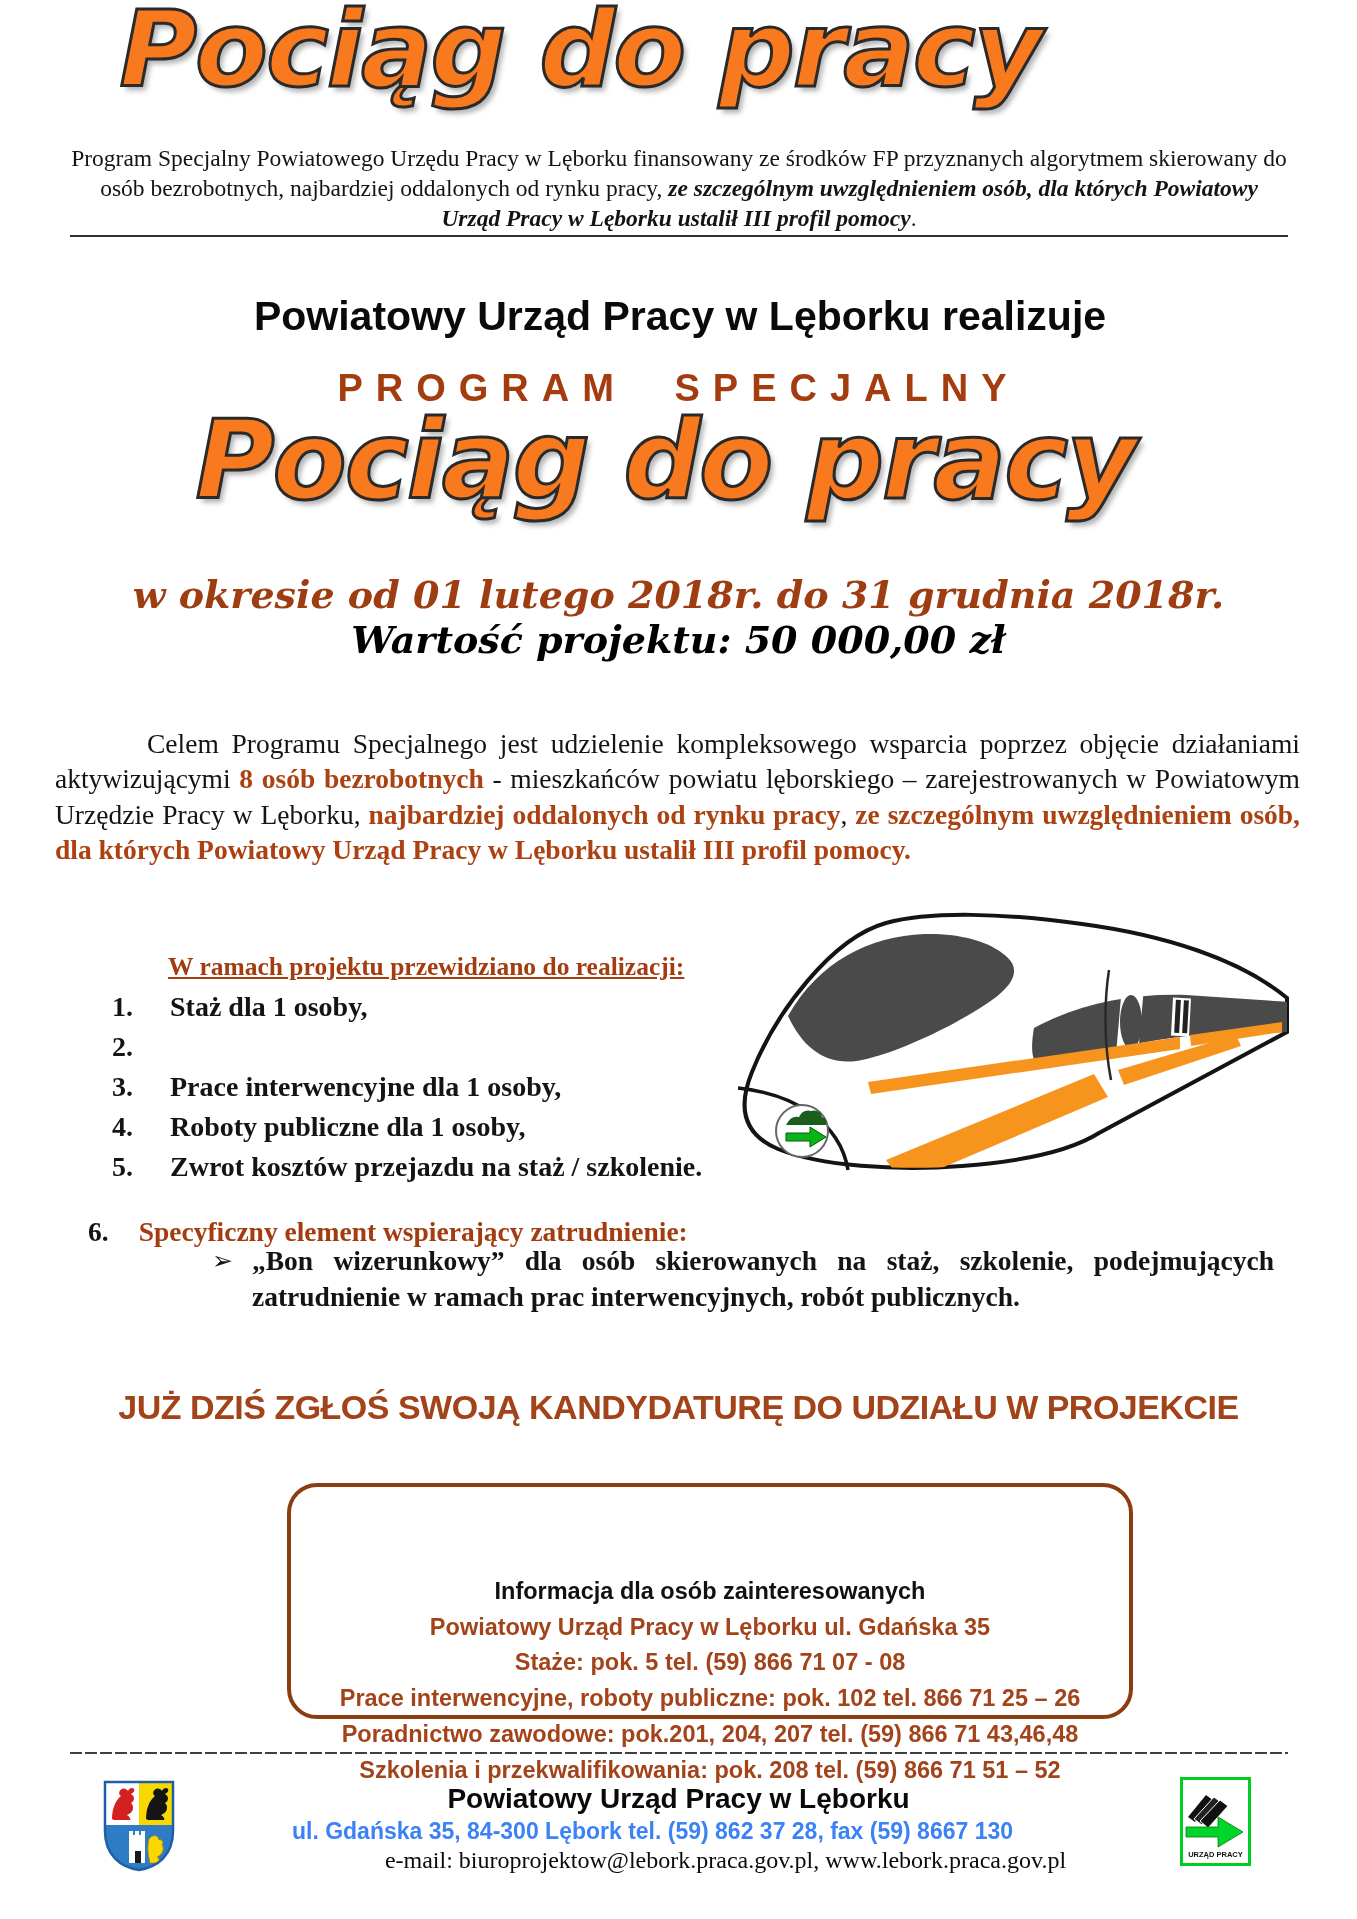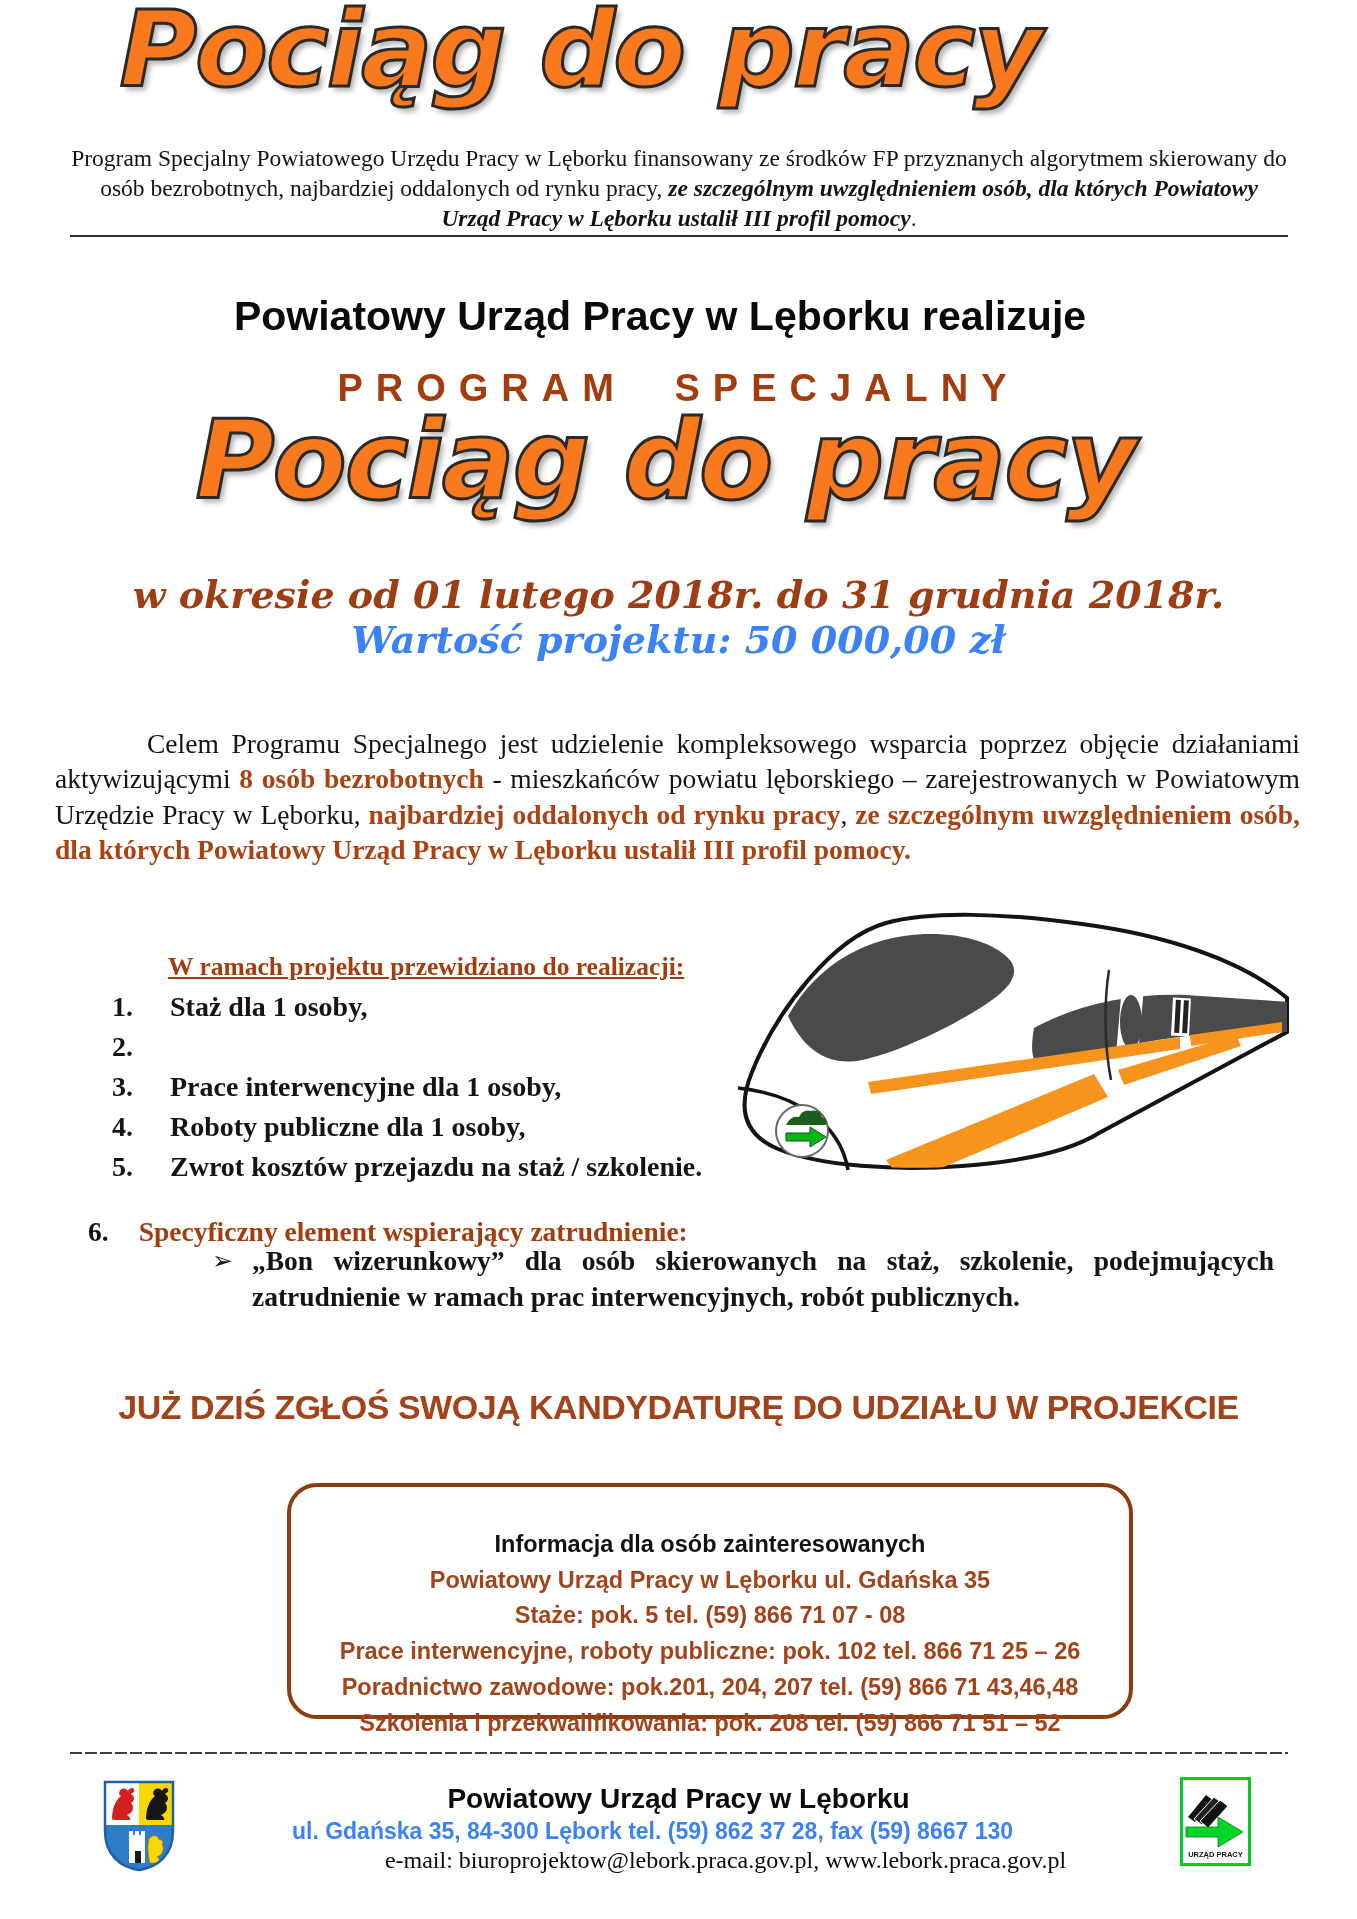--- a/index.html
+++ b/index.html
@@ -8,29 +8,29 @@
   .wordart{
     font-family:"DejaVu Sans",sans-serif;font-style:italic;font-weight:bold;
     color:#F8791E;-webkit-text-stroke:3px #2a2a2a;white-space:nowrap;
     text-shadow:4px 5px 5px rgba(90,90,90,.45);letter-spacing:-2px;
   }
   #watermark{top:-12px;left:30px;width:1100px;text-align:center;font-size:106px;}
   #intro{top:143px;left:70px;width:1218px;text-align:center;font-size:23.5px;line-height:1.28;}
   .intro-em{font-weight:bold;font-style:italic;}
   #rule1{top:235px;left:70px;width:1218px;border-top:2px solid #2e2e2e;}
   #realizes{top:293px;left:0;width:1320px;text-align:center;
-    font-family:"Liberation Sans",sans-serif;font-weight:bold;font-size:41px;color:#0a0a0a;}
+    font-family:"Liberation Sans",sans-serif;font-weight:bold;font-size:41px;color:#0a0a0a;padding-left:20px;}
   #program-label{top:367px;left:0;width:1357px;text-align:center;
     font-family:"Liberation Sans",sans-serif;font-weight:bold;font-size:38px;
     color:#A33D10;letter-spacing:13px;word-spacing:24px;}
   #title-main{top:398px;left:0;width:1330px;text-align:center;font-size:108px;}
   #period-line{top:572px;left:0;width:1357px;text-align:center;
     font-family:"DejaVu Serif",serif;font-style:italic;font-weight:bold;font-size:38px;color:#9E3D12;}
   #value-line{top:617px;left:0;width:1357px;text-align:center;
-    font-family:"DejaVu Serif",serif;font-style:italic;font-weight:bold;font-size:38px;color:#3b82f6;}
+    font-family:"DejaVu Serif",serif;font-style:italic;font-weight:bold;font-size:38px;color:#000000;}
   #goal{top:726px;left:55px;width:1245px;font-size:27.5px;line-height:1.29;
     text-align:justify;text-indent:92px;}
   .hl{color:#AC4111;font-weight:bold;}
   #real-head{top:952px;left:168px;font-size:25.5px;font-weight:bold;color:#A33D10;
     text-decoration:underline;}
   #real-list{top:991px;left:112px;width:600px;font-weight:bold;font-size:28px;}
   .li{display:flex;margin-bottom:8px;}
   .li .num{width:58px;flex:0 0 58px;}
   .it{font-style:italic;}
   #train{left:728px;top:910px;}
@@ -40,21 +40,21 @@
   #bullet{top:1243px;left:252px;width:1022px;font-size:27.5px;font-weight:bold;
     text-align:justify;line-height:1.32;}
   #bullet .marker{position:absolute;left:-40px;top:1px;font-weight:normal;font-size:25px;}
   #cta{top:1388px;left:0;width:1357px;text-align:center;
     font-family:"Liberation Sans",sans-serif;font-weight:bold;font-size:34px;color:#A3431A;
     letter-spacing:-0.5px;}
   #infobox{top:1483px;left:287px;width:846px;height:236px;box-sizing:border-box;
     border:4px solid #8C3D10;border-radius:30px;text-align:center;
     font-family:"Liberation Sans",sans-serif;font-weight:bold;font-size:23.5px;
     color:#A3431A;padding-top:40px;line-height:1.52;}
-  #infobox .ib-title{color:#111;}
+  #infobox .ib-title{color:#111;margin-top:47px;}
   #footer-rule{top:1752px;left:70px;width:1218px;height:2px;
     background:repeating-linear-gradient(90deg,#3f3f3f 0 12px,transparent 12px 15px);}
   #coat{left:102px;top:1779px;}
   #footer-org{top:1783px;left:0;width:1357px;text-align:center;
     font-family:"Liberation Sans",sans-serif;font-weight:bold;font-size:28px;color:#0a0a0a;}
   #footer-addr{top:1818px;left:0;width:1305px;text-align:center;
     font-family:"Liberation Sans",sans-serif;font-weight:bold;font-size:23px;color:#3b82f6;}
   #footer-email{top:1847px;left:0;width:1357px;text-align:center;
     font-family:"Liberation Serif",serif;font-size:24px;color:#0a0a0a;margin-left:47px;}
   #uplogo{left:1180px;top:1777px;}

